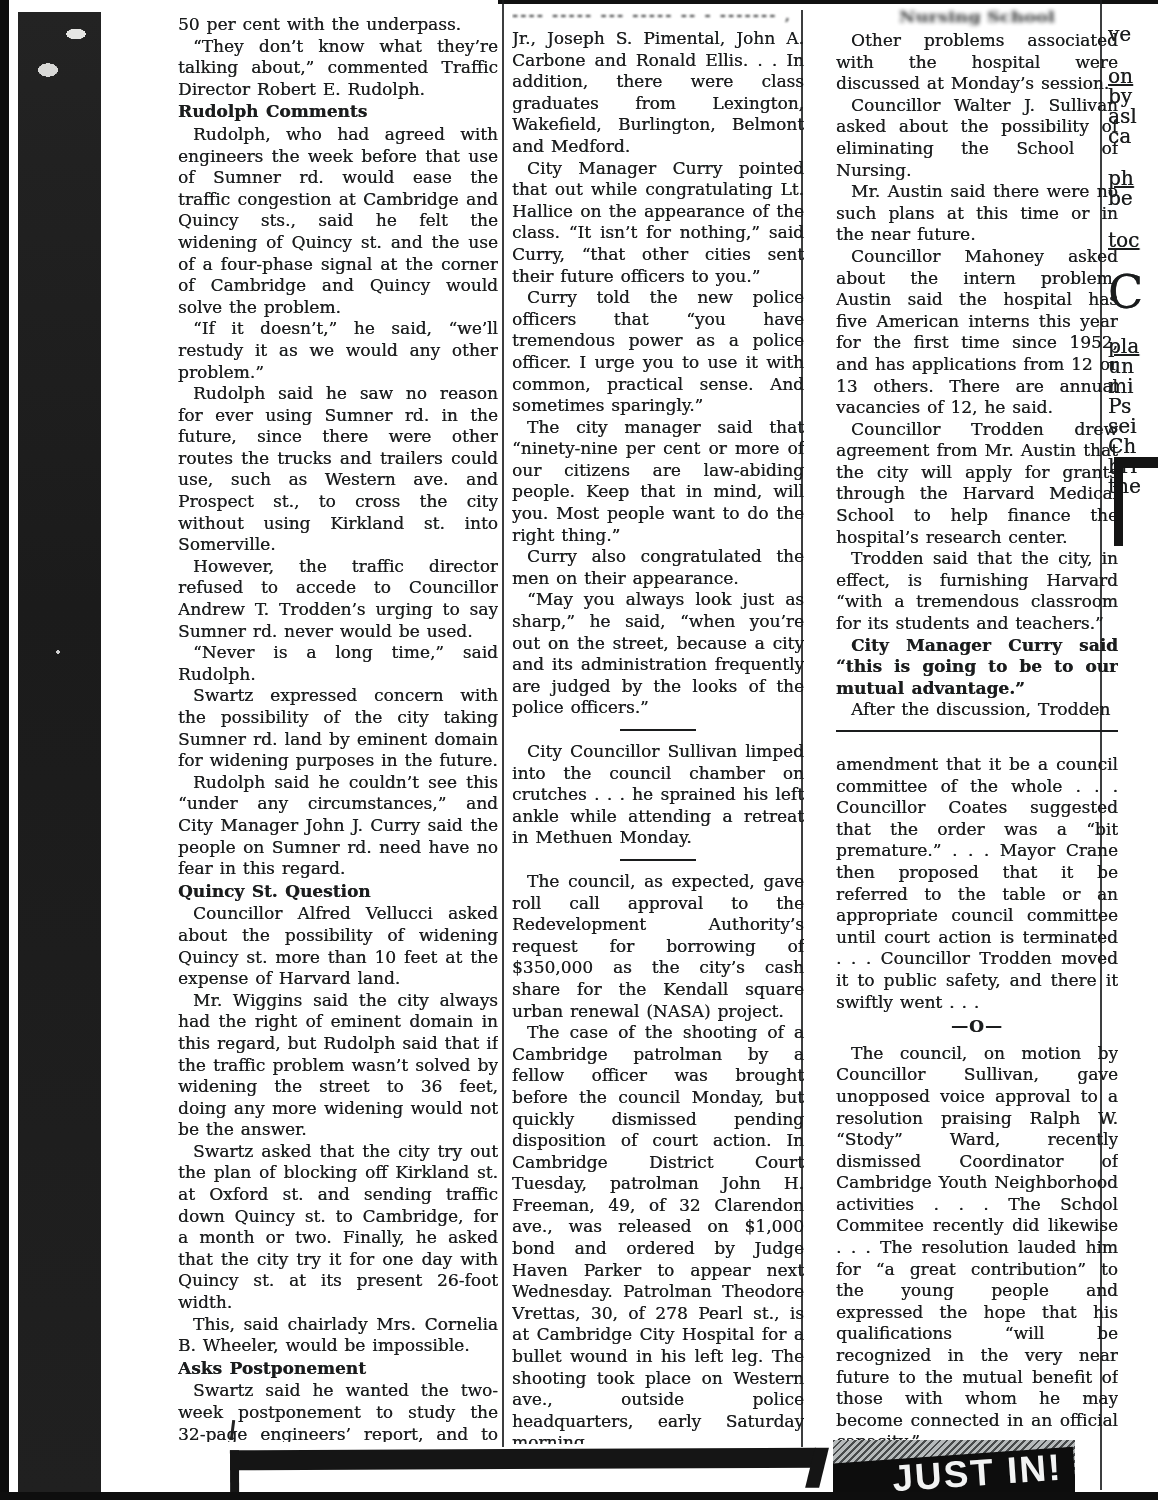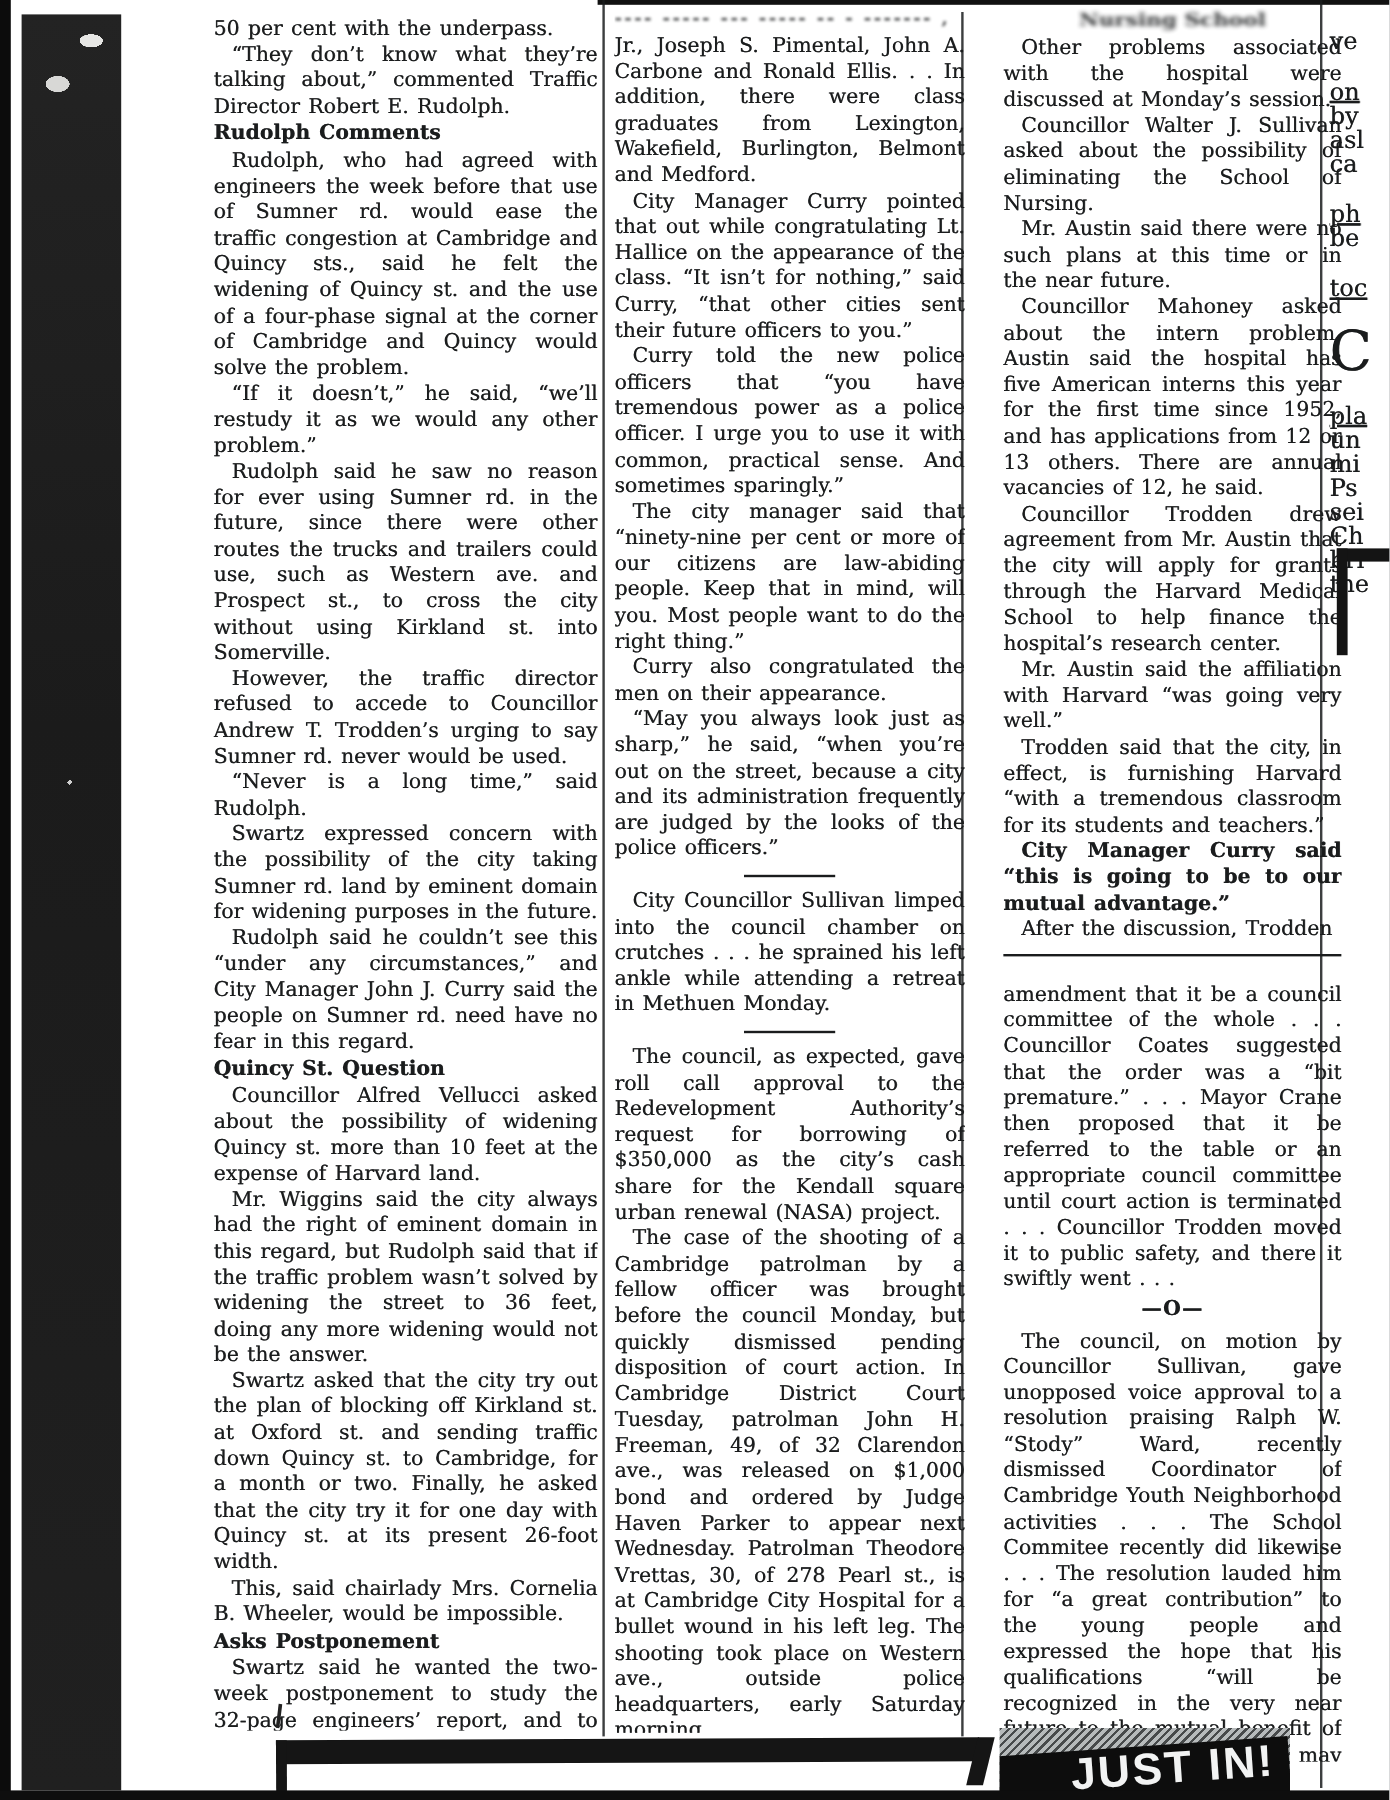--- a/index.html
+++ b/index.html
@@ -143,21 +143,20 @@
 
   <div class="colwrap" id="col3wrap">
     <div class="smudge">Nursing School</div>
     <div class="col">
 
     <p class="block b-para">Other problems associated with the hospital were discussed at Monday’s session.</p>
         <p class="block b-para">Councillor Walter J. Sullivan asked about the possibility of eliminating the School of Nursing.</p>
         <p class="block b-para">Mr. Austin said there were no such plans at this time or in the near future.</p>
         <p class="block b-para">Councillor Mahoney asked about the intern problem. Austin said the hospital has five American interns this year for the first time since 1952, and has applications from 12 or 13 others. There are annual vacancies of 12, he said.</p>
         <p class="block b-para">Councillor Trodden drew agreement from Mr. Austin that the city will apply for grants through the Harvard Medical School to help finance the hospital’s research center.</p>
-        <p class="block b-para">Mr. Austin said the affiliation with Harvard “was going very well.”</p>
         <p class="block b-para">Trodden said that the city, in effect, is furnishing Harvard “with a tremendous classroom for its students and teachers.”</p>
         <p class="block b-bold">City Manager Curry said “this is going to be to our mutual advantage.”</p>
         <p class="block b-para">After the discussion, Trodden</p>
         <p class="block b-hrule"></p>
         <p class="block b-cont">amendment that it be a council committee of the whole . . . Councillor Coates suggested that the order was a “bit premature.” . . . Mayor Crane then proposed that it be referred to the table or an appropriate council committee until court action is terminated . . . Councillor Trodden moved it to public safety, and there it swiftly went . . .</p>
         <p class="block b-dividerO">—O—</p>
         <p class="block b-para">The council, on motion by Councillor Sullivan, gave unopposed voice approval to a resolution praising Ralph W. “Stody” Ward, recently dismissed Coordinator of Cambridge Youth Neighborhood activities . . . The School Commitee recently did likewise . . . The resolution lauded him for “a great contribution” to the young people and expressed the hope that his qualifications “will be recognized in the very near future to the mutual benefit of those with whom he may become connected in an official capacity.”</p>
       </div>
   </div>
 

